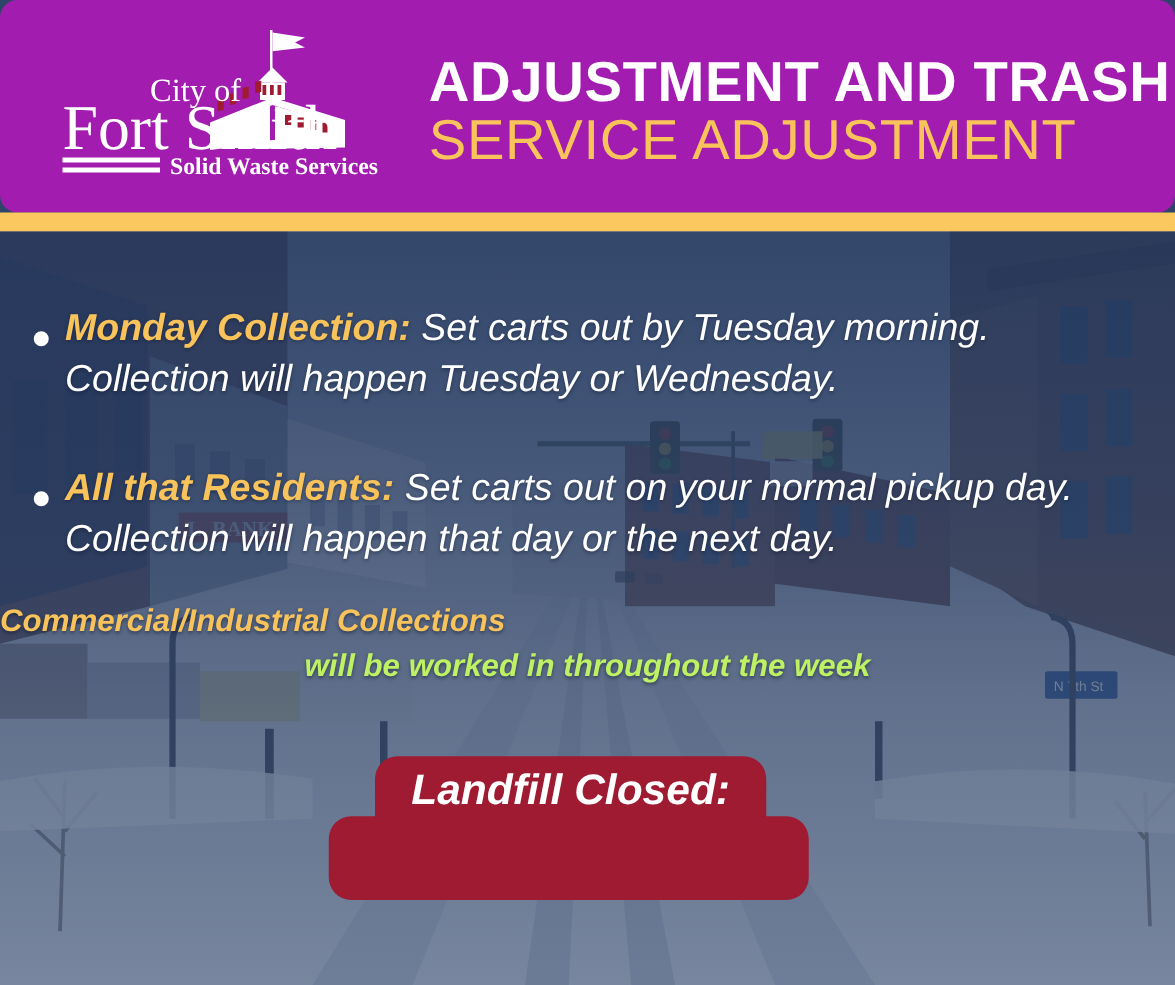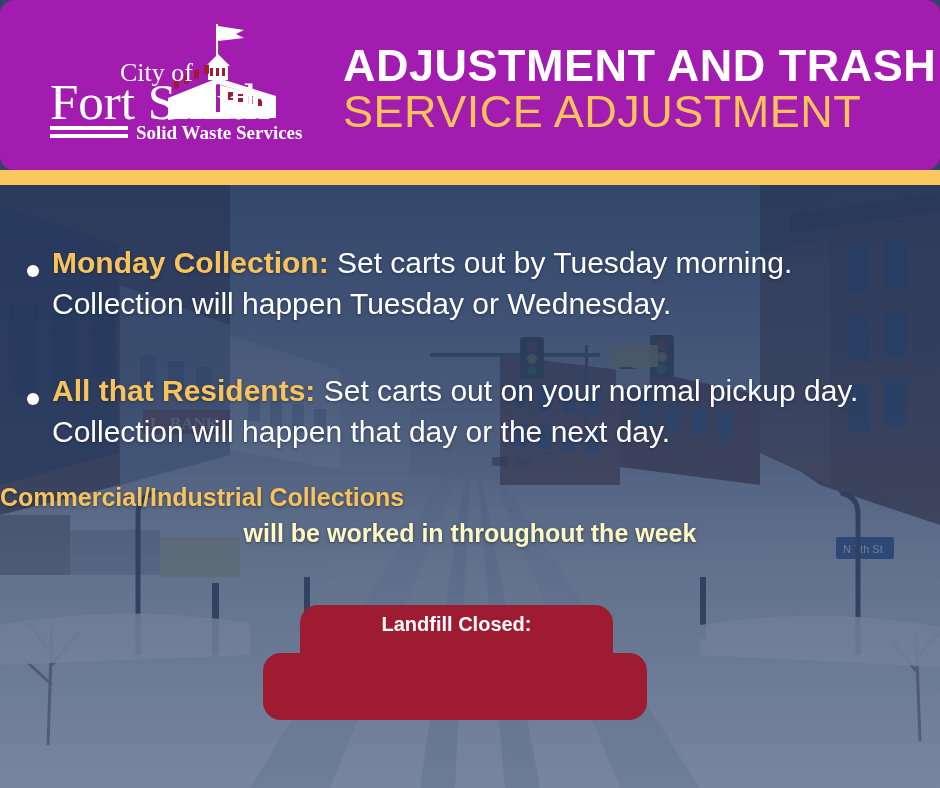--- a/index.html
+++ b/index.html
@@ -51,21 +51,21 @@
     background:linear-gradient(to bottom,
       rgba(36,56,94,0.88) 0%,
       rgba(40,60,98,0.80) 35%,
       rgba(44,64,100,0.68) 62%,
       rgba(48,68,104,0.60) 100%);
     z-index:5;
   }
 
   
   .content{
-    position:absolute;left:0;top:185px;width:940px;height:603px;z-index:10;
+    position:absolute;left:0;top:185px;width:940px;height:603px;z-index:10;font-style:italic;
   }
   .bullet-row{
     position:absolute;display:block;
   }
   .bullet-dot{
     position:absolute;left:27px;width:12px;height:12px;border-radius:50%;
     background:#ffffff;
   }
   .btext{
     position:absolute;left:52px;width:872px;
@@ -75,39 +75,39 @@
   }
   .btext b{color:#f9c35c;font-weight:bold;}
 
   .commercial{
     position:absolute;left:0;top:298px;width:940px;text-align:left;
     color:#f9c35c;font-size:25px;font-weight:bold;
     text-shadow:0 1px 3px rgba(10,20,40,0.5);
   }
   .commercial2{
     position:absolute;left:0;top:334px;width:940px;text-align:center;
-    color:#fef9c3;font-size:25px;font-weight:bold;
+    color:#bef264;font-size:25px;font-weight:bold;
     text-shadow:0 1px 3px rgba(10,20,40,0.5);
   }
 
   
   .badge{
     position:absolute;left:255px;top:420px;width:410px;height:120px;
   }
   .badge-top{
     position:absolute;left:45px;top:0;width:313px;height:60px;
     background:#9e1b32;border-radius:18px 18px 0 0;
   }
   .badge-bottom{
     position:absolute;left:8px;top:48px;width:384px;height:67px;
     background:#9e1b32;border-radius:18px;
   }
   .badge-top-label{
     position:absolute;left:45px;top:8px;width:313px;text-align:center;
-    color:#ffffff;font-size:20px;font-weight:bold;z-index:3;
+    color:#ffffff;font-size:34px;font-weight:bold;z-index:3;
   }
   .badge-bottom-label{
     position:absolute;left:8px;top:60px;width:384px;text-align:center;
     color:#ffffff;font-size:32px;font-weight:normal;z-index:3;
   }
 </style>
 </head>
 <body>
 
 <div class="poster">

